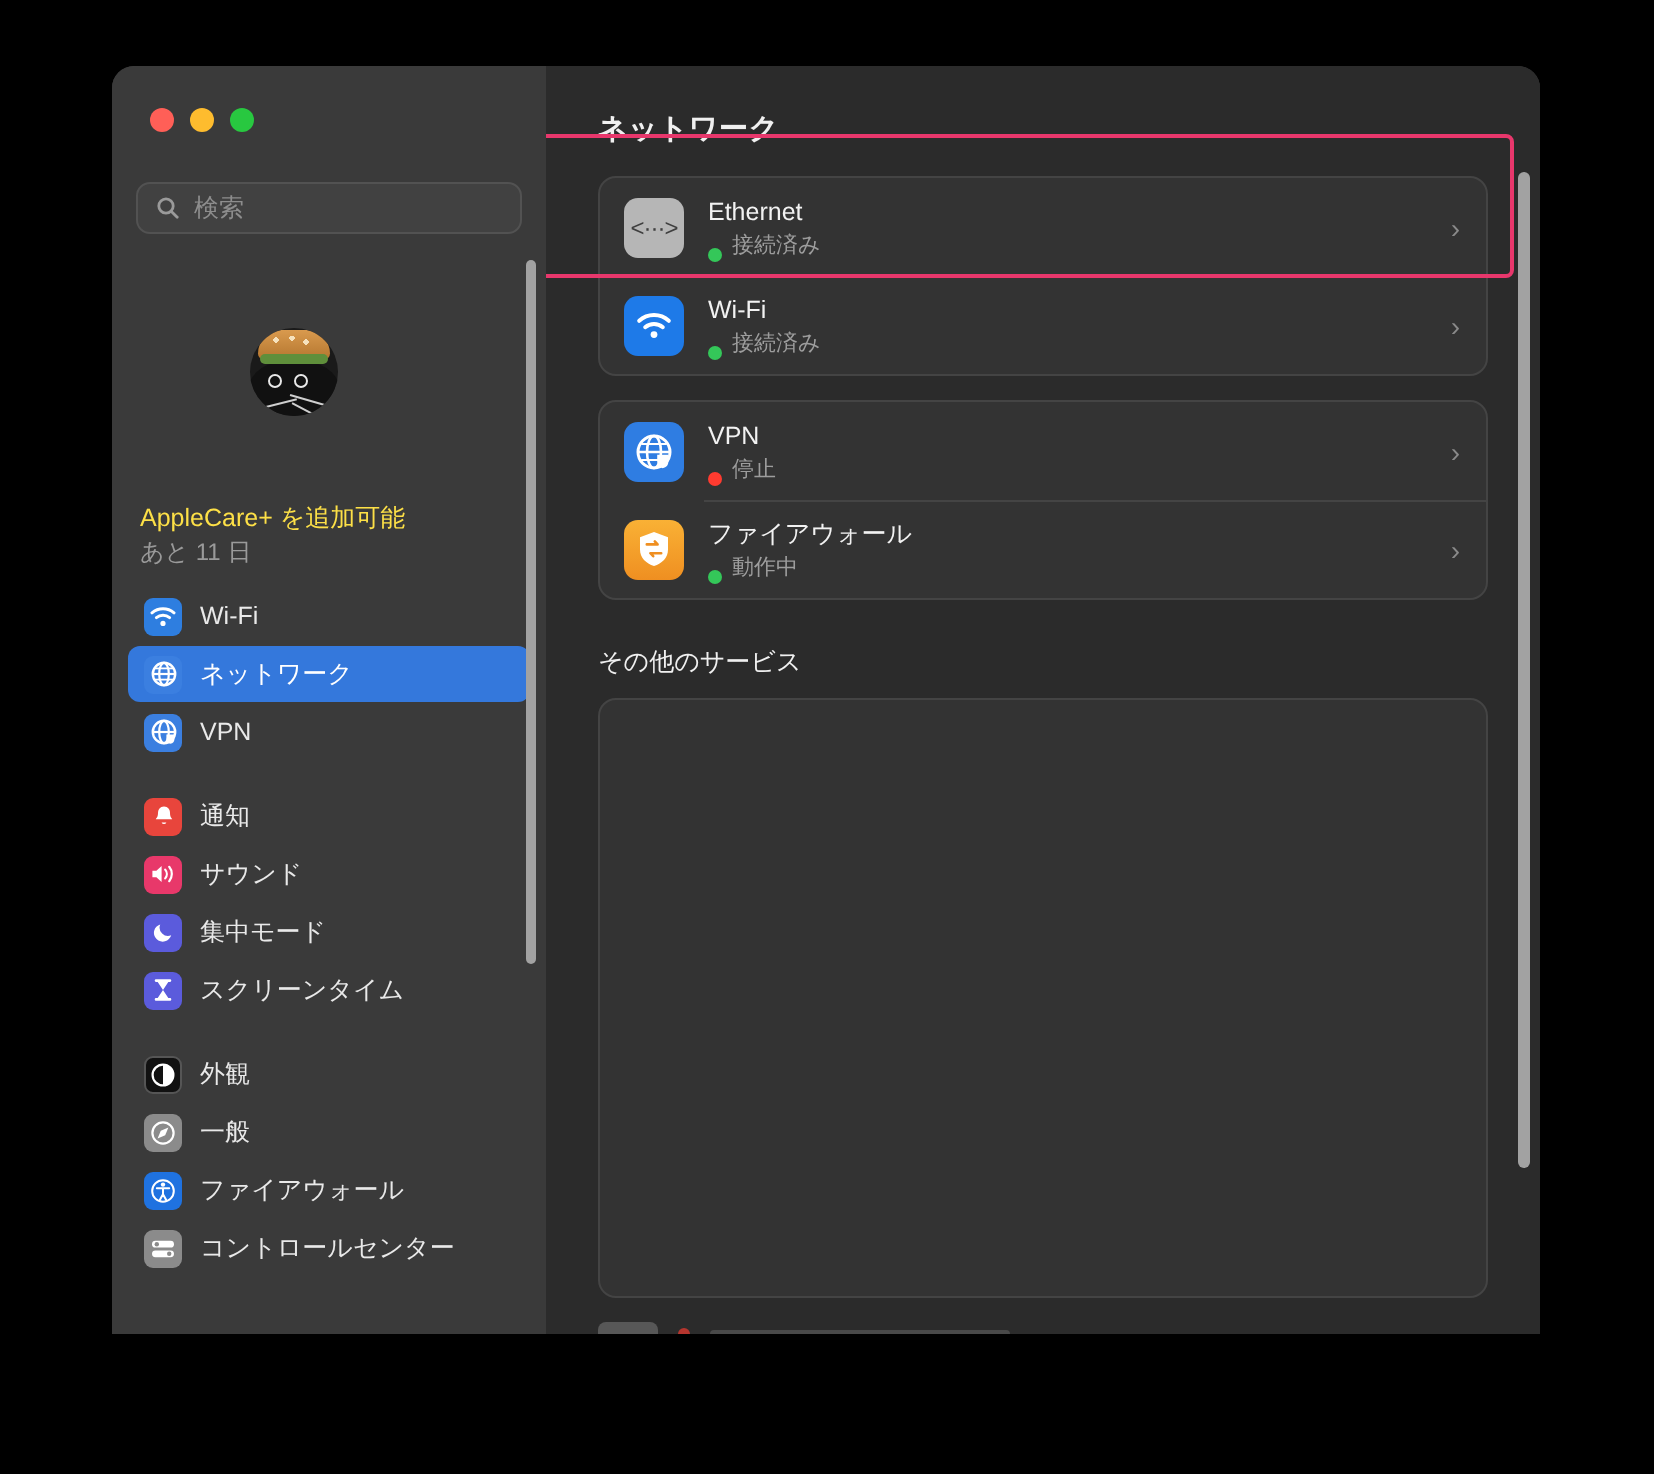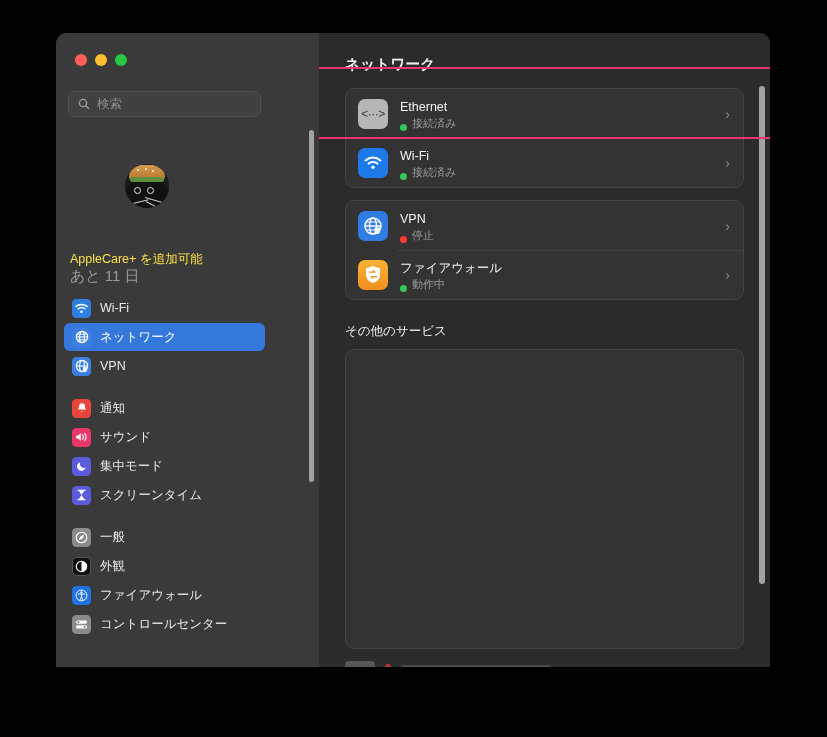--- a/index.html
+++ b/index.html
@@ -14,21 +14,21 @@
   #window {
     position:absolute; left:56px; top:33px;
     width:714px; height:634px;
     background:#3a3a3a;
     border-radius:11px 11px 0 0;
     overflow:hidden; display:flex;
   }
 
   
   #sidebar {
-    width:263px; height:100%;
+    width:217px; height:100%;
     background:#3a3a3a;
     position:relative;
     flex:none;
   }
   #traffic { position:absolute; left:19px; top:21px; display:flex; gap:8px; }
   .light { width:12px; height:12px; border-radius:50%; }
   .light.red    { background:#ff5f57; }
   .light.yellow { background:#febc2e; }
   .light.green  { background:#28c840; }
 
@@ -76,21 +76,21 @@
   #avatar .eye.r { left:22px; }
   #avatar .wh {
     position:absolute; height:1.2px; background:#cfcfcf;
     transform-origin:left center;
   }
 
   #applecare {
     position:absolute; left:14px; top:218px; width:195px;
   }
   #applecare .t1 { color:#fde047; font-size:12.5px; line-height:17px; }
-  #applecare .t2 { color:#9a9a9a; font-size:15px; line-height:16px; }
+  #applecare .t2 { color:#9a9a9a; font-size:12px; line-height:16px; }
 
   #nav { position:absolute; left:8px; top:261px; width:201px; }
   .nav-group { margin-bottom:14px; }
   .nav-item {
     height:28px; display:flex; align-items:center; gap:9px;
     padding:0 8px; border-radius:6px; margin-bottom:1px;
   }
   .nav-item.selected { background:#3478dc; }
   .nav-item .label { color:#e9e9e9; font-size:12.5px; white-space:nowrap; }
   .nav-item.selected .label { color:#fff; }
@@ -306,36 +306,36 @@
               <path d="M2 1.3h7M2 10.7h7" stroke="#fff" stroke-width="1.3" stroke-linecap="round"></path>
               <path d="M2.6 1.6h5.8l-2.9 4.4 2.9 4.4H2.6l2.9-4.4z" fill="#fff"></path>
             </svg>
           </span>
           <span class="label">スクリーンタイム</span>
         </div>
       </div>
 
       <div class="nav-group">
         <div class="nav-item">
+          <span class="ico appear">
+            <svg width="13" height="13" viewBox="0 0 13 13">
+              <circle cx="6.5" cy="6.5" r="5.2" fill="none" stroke="#fff" stroke-width="1.1"></circle>
+              <path d="M6.5 1.3a5.2 5.2 0 0 1 0 10.4z" fill="#fff"></path>
+            </svg>
+          </span>
+          <span class="label">外観</span>
+        </div>
+        <div class="nav-item">
           <span class="ico gen">
             <svg width="13" height="13" viewBox="0 0 13 13">
               <circle cx="6.5" cy="6.5" r="5.3" fill="none" stroke="#fff" stroke-width="1.1"></circle>
               <path d="M9.2 3.8 5.4 5.4 3.8 9.2 7.6 7.6z" fill="#fff"></path>
             </svg>
           </span>
           <span class="label">一般</span>
-        </div>
-        <div class="nav-item">
-          <span class="ico appear">
-            <svg width="13" height="13" viewBox="0 0 13 13">
-              <circle cx="6.5" cy="6.5" r="5.2" fill="none" stroke="#fff" stroke-width="1.1"></circle>
-              <path d="M6.5 1.3a5.2 5.2 0 0 1 0 10.4z" fill="#fff"></path>
-            </svg>
-          </span>
-          <span class="label">外観</span>
         </div>
         <div class="nav-item">
           <span class="ico access">
             <svg width="13" height="13" viewBox="0 0 13 13">
               <circle cx="6.5" cy="6.5" r="5.4" fill="none" stroke="#fff" stroke-width="1"></circle>
               <circle cx="6.5" cy="3.3" r="1.1" fill="#fff"></circle>
               <path d="M3.4 5.1h6.2M6.5 5.1v3M6.5 8.1 4.9 11M6.5 8.1 8.1 11" stroke="#fff" stroke-width="1" stroke-linecap="round"></path>
             </svg>
           </span>
           <span class="label">ファイアウォール</span>

